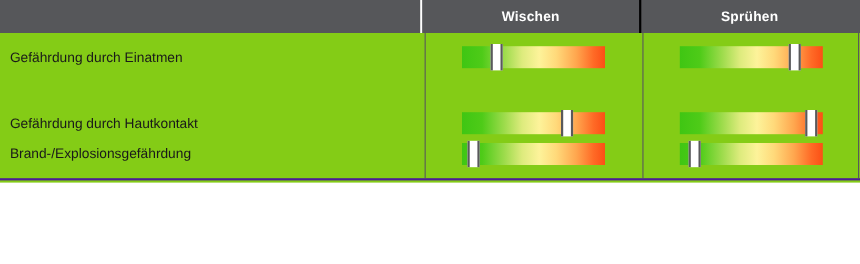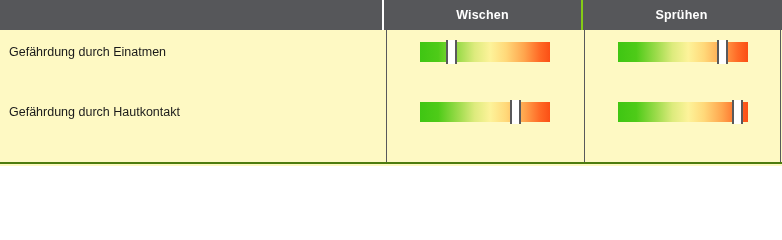--- a/index.html
+++ b/index.html
@@ -12,21 +12,21 @@
     height: 166px;
     font-family: "Liberation Sans", sans-serif;
     overflow: hidden;
   }
 
   .matrix {
     position: relative;
     width: 782px;
     height: 166px;
     box-sizing: border-box;
-    background: #fef9c3;
+    background: #84cc16;
   }
 
   
   .header-row {
     position: absolute;
     left: 0;
     top: 0;
     width: 782px;
     height: 30px;
     display: flex;
@@ -45,33 +45,33 @@
     background: #56575a;
   }
   .hdr-label {
     width: 384px;
     border-right: 2px solid #ffffff;
   }
   .hdr-col {
     width: 197px;
   }
   .hdr-col.second {
-    border-left: 2px solid #84cc16;
+    border-left: 2px solid #000000;
     width: 199px;
   }
 
   
   .body-grid {
     position: absolute;
     left: 0;
     top: 30px;
     width: 782px;
     height: 134px;
     box-sizing: border-box;
-    border-bottom: 2px solid #4d7c0f;
+    border-bottom: 2px solid #4c1d95;
   }
 
   .vline {
     position: absolute;
     top: 0;
     width: 1px;
     height: 132px;
     background: #58595b;
   }
   .vline.v1 { left: 386px; }
@@ -180,15 +180,28 @@
           <div class="marker" style="left: 73%;"></div>
         </div>
       </div>
       <div class="scale-cell c1">
         <div class="scale">
           <div class="marker" style="left: 92%;"></div>
         </div>
       </div>
     </div>
 
+    <div class="row r2">
+      <div class="row-label">Brand-/Explosionsgefährdung</div>
+      <div class="scale-cell c0">
+        <div class="scale">
+          <div class="marker" style="left: 8%;"></div>
+        </div>
+      </div>
+      <div class="scale-cell c1">
+        <div class="scale">
+          <div class="marker" style="left: 10%;"></div>
+        </div>
+      </div>
+    </div>
 
   </div>
 </div>
 
 </body></html>

